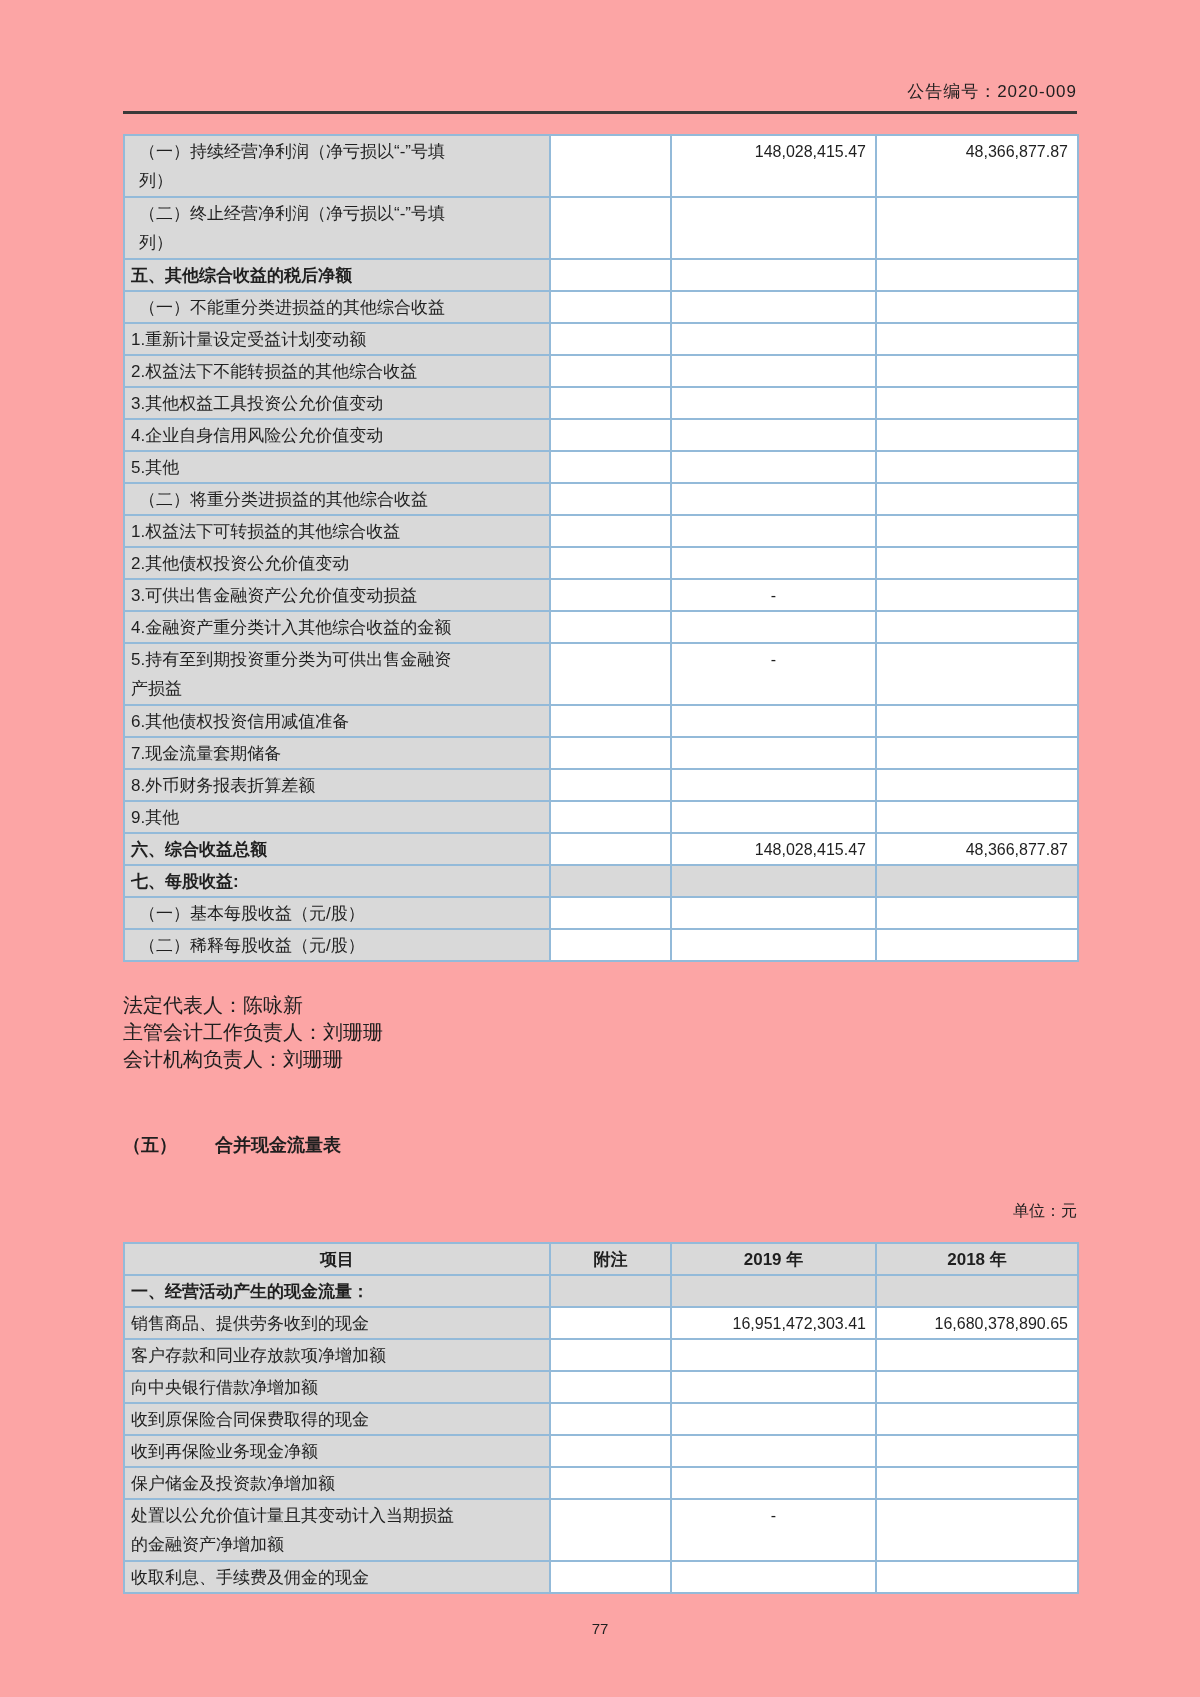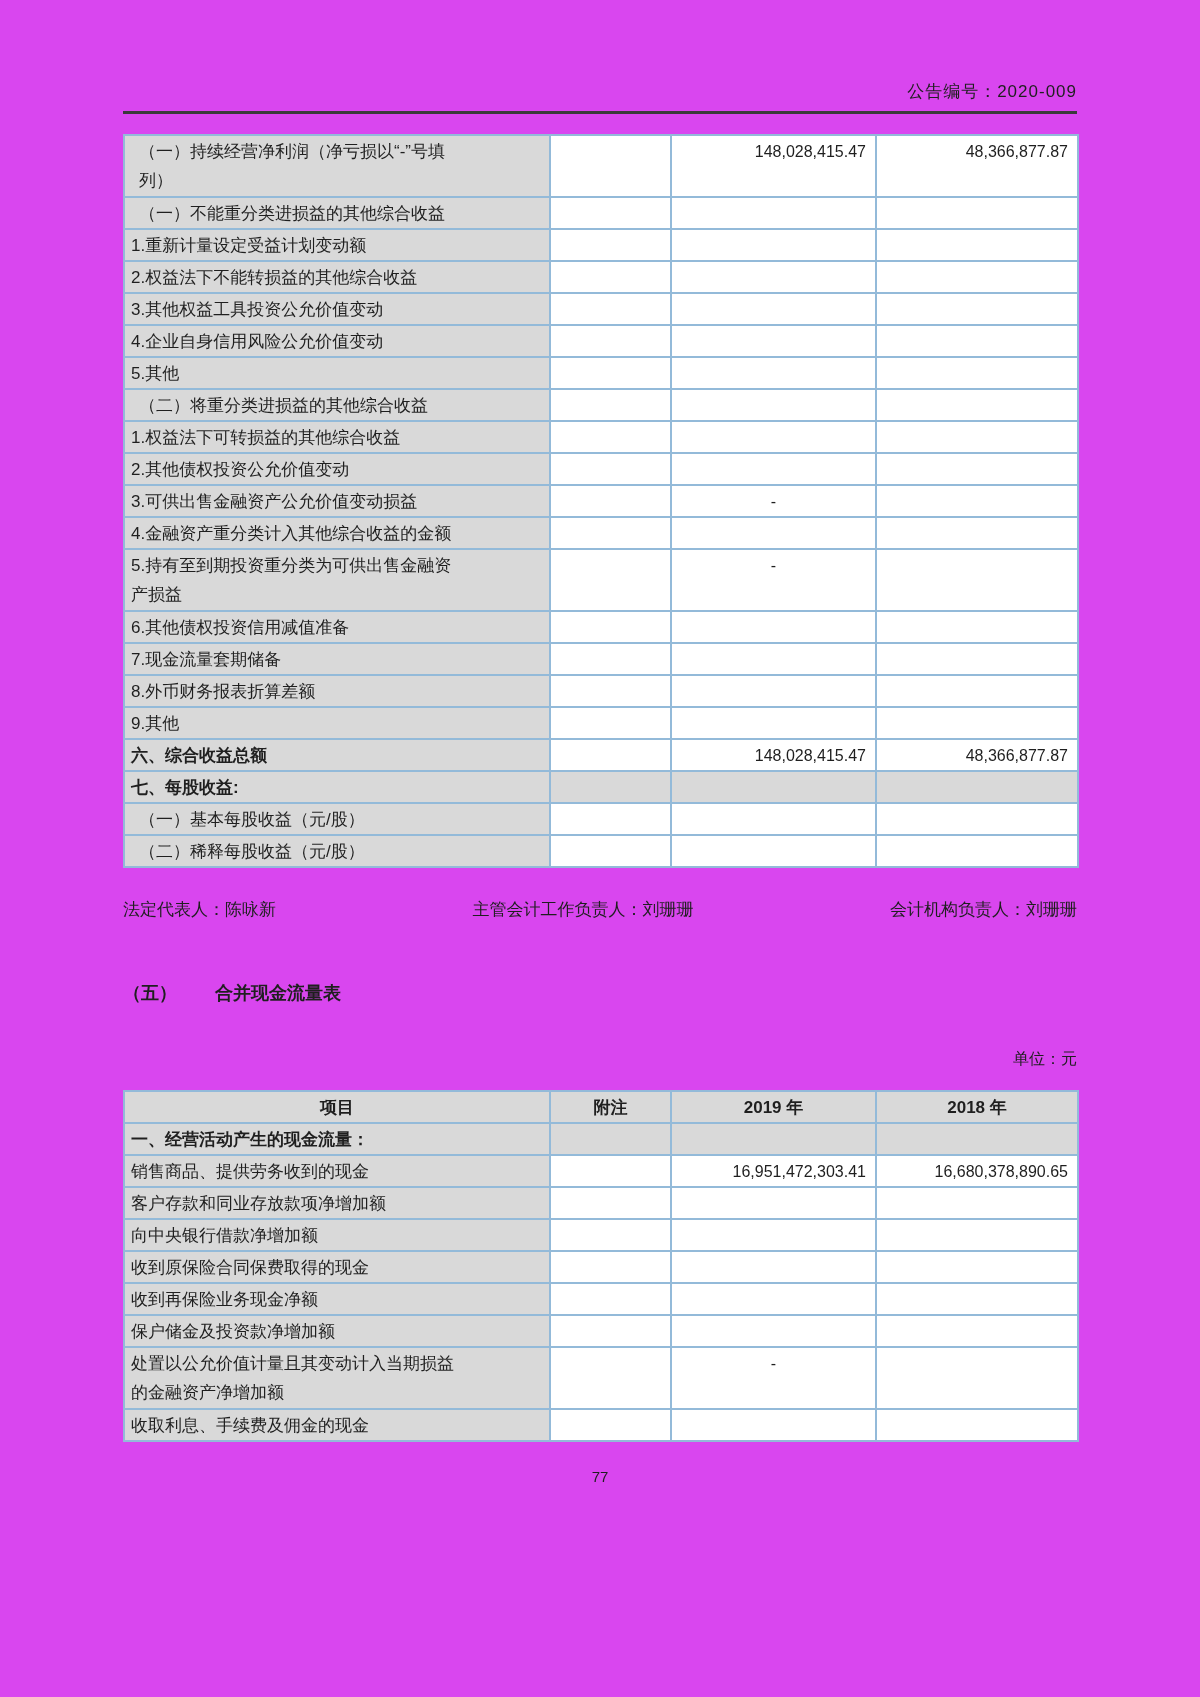--- a/index.html
+++ b/index.html
@@ -1,17 +1,17 @@
 <!DOCTYPE html>
 <html><head>
 <meta charset="utf-8">
 <style>
   html,body{margin:0;padding:0;background:#ffffff;}
   body{font-family:"Liberation Sans","DejaVu Sans",sans-serif;color:#1f1f1f;}
-  .page{position:relative;width:1200px;height:1697px;margin:0 auto;background:#d946ef;
+  .page{position:relative;width:1200px;height:1697px;margin:0 auto;background:#fca5a5;
         box-sizing:border-box;padding:80px 123px 0 123px;}
   
   .doc-header{text-align:right;font-size:17px;letter-spacing:1px;}
   .header-rule{height:3px;background:#3a3a3a;margin-top:8px;}
   
   table.fin{border-collapse:collapse;width:954px;margin-top:20px;table-layout:fixed;border-radius:6px;}
   table.fin td,table.fin th{border:2px solid #93bad9;vertical-align:top;
         font-size:17px;line-height:29px;padding:1px 6px 0 6px;box-sizing:border-box;
         overflow:hidden;}
   table.fin .item-cell{background:#d9d9d9;text-align:left;white-space:pre-wrap;}
@@ -19,21 +19,21 @@
   table.fin .val-cell{background:#fff;text-align:right;font-size:16px;padding-right:9px;}
   table.fin .val-cell.dash{text-align:center;padding-right:6px;}
   table.fin tr.h31 td,table.fin tr.h31 th{height:31px;}
   table.fin tr.h62 td,table.fin tr.h62 th{height:62px;}
   table.fin tr.bold .item-cell{font-weight:bold;}
   table.fin tr.shaded td,table.fin tr.shaded th{background:#d9d9d9;}
   table.fin .indent{padding-left:14px;}
   table.fin th{background:#d9d9d9;font-weight:bold;text-align:center;padding:1px 4px 0 4px;margin-top:12px;}
   
   .signatures{display:flex;justify-content:space-between;width:954px;margin-top:30px;
-        font-size:17px;}
+        font-size:20px;flex-direction:column;}
   
   .section-heading{margin-top:60px;font-size:18px;font-weight:bold;}
   .section-heading .gap{display:inline-block;width:38px;}
   .unit-line{margin-top:44px;text-align:right;font-size:16px;width:954px;}
   .cashflow{margin-top:6px;}
   .page-number{margin-top:26px;text-align:center;font-size:15px;width:954px;}
 </style>
 </head>
 <body>
 
@@ -51,20 +51,33 @@
         <col style="width:205px">
         <col style="width:202px">
       </colgroup>
     <tbody>
         <tr class="h62">
           <td class="item-cell indent">（一）持续经营净利润（净亏损以“-”号填
 列）</td>
           <td class="note-cell"></td>
           <td class="val-cell">148,028,415.47</td>
           <td class="val-cell">48,366,877.87</td>
+        </tr>
+        <tr class="h62">
+          <td class="item-cell indent">（二）终止经营净利润（净亏损以“-”号填
+列）</td>
+          <td class="note-cell"></td>
+          <td class="val-cell"></td>
+          <td class="val-cell"></td>
+        </tr>
+        <tr class="h31 bold">
+          <td class="item-cell">五、其他综合收益的税后净额</td>
+          <td class="note-cell"></td>
+          <td class="val-cell"></td>
+          <td class="val-cell"></td>
         </tr>
         <tr class="h31">
           <td class="item-cell indent">（一）不能重分类进损益的其他综合收益</td>
           <td class="note-cell"></td>
           <td class="val-cell"></td>
           <td class="val-cell"></td>
         </tr>
         <tr class="h31">
           <td class="item-cell">1.重新计量设定受益计划变动额</td>
           <td class="note-cell"></td>

